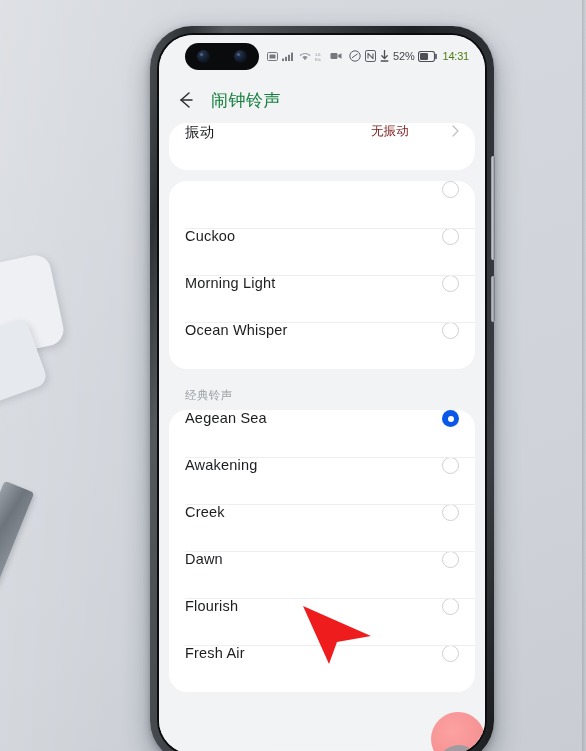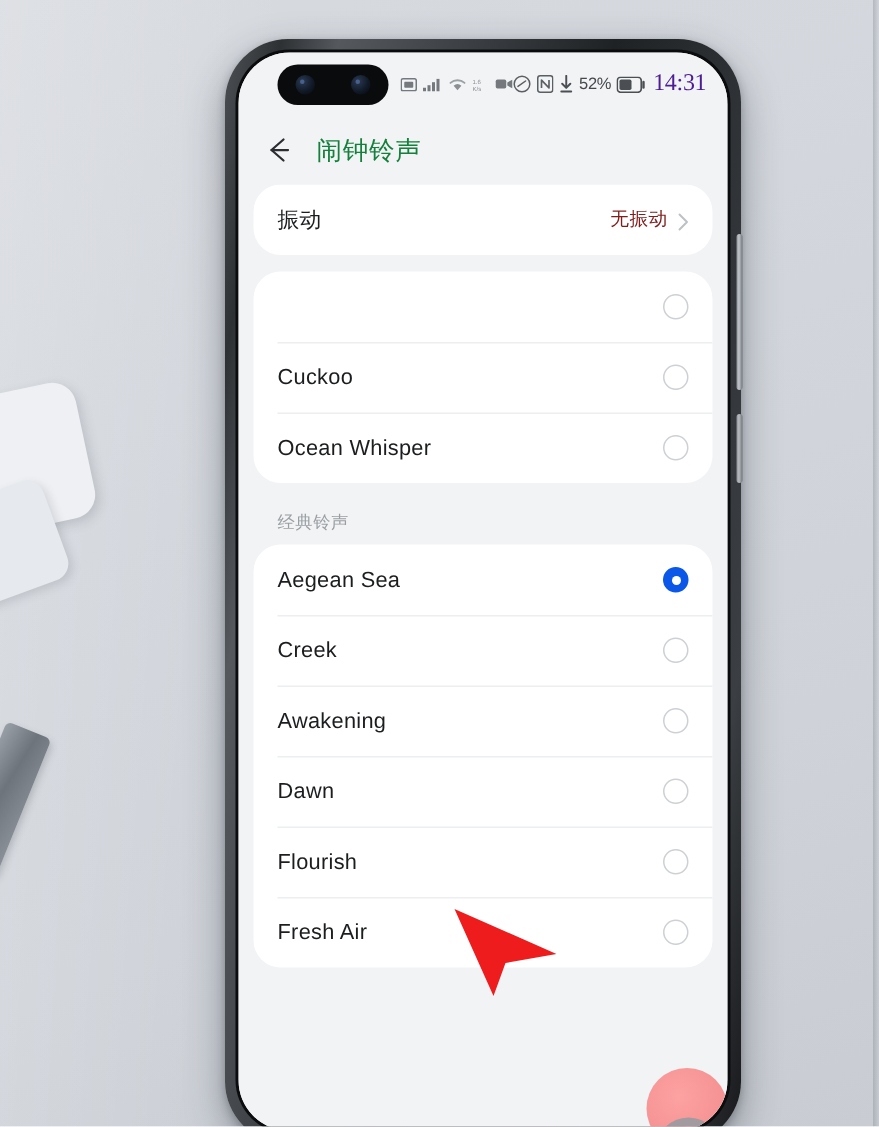--- a/index.html
+++ b/index.html
@@ -139,21 +139,21 @@
   }
   .status-right {
     margin-left: auto;
     display: flex; align-items: center; gap: 4px;
     color: #45484c;
     font-size: 11px;
   }
   .sicon { display: inline-block; line-height: 1; }
   .sicon svg { display: block; }
   .batt-pct { font-size: 11px; letter-spacing: -0.2px; }
-  .clock { font-size: 16px; letter-spacing: -0.2px; color: #4c1d95; font-family: Liberation Serif, serif; }
+  .clock { font-size: 11px; letter-spacing: -0.2px; color: #4d7c0f; }
 
   
   .app-bar {
     height: 46px;
     background: #f1f3f5;
     display: flex;
     align-items: center;
     padding: 0 16px;
     gap: 14px;
   }
@@ -174,24 +174,24 @@
   }
   .card {
     background: #ffffff;
     border-radius: 18px;
     overflow: hidden;
     margin-bottom: 11px;
   }
   .row {
     position: relative;
     display: flex;
-    align-items: center;
     height: 47px;
     padding: 0 16px;
     cursor: pointer;
+    gap: 36px;
   }
   .row + .row::before {
     content: "";
     position: absolute;
     left: 16px; right: 0; top: 0;
     height: 1px;
     background: #eceef0;
   }
   .row-label {
     font-size: 14.5px;
@@ -390,37 +390,41 @@
 
           <div class="card">
             <div class="row">
               <span class="radio"></span>
             </div>
             <div class="row">
               <span class="row-label">Cuckoo</span>
               <span class="radio"></span>
             </div>
             <div class="row">
+              <span class="row-label">Morning Light</span>
+              <span class="radio"></span>
+            </div>
+            <div class="row">
               <span class="row-label">Ocean Whisper</span>
               <span class="radio"></span>
             </div>
           </div>
 
           <div class="section-title">经典铃声</div>
           <div class="card">
             <div class="row">
               <span class="row-label">Aegean Sea</span>
               <span class="radio checked"></span>
             </div>
             <div class="row">
+              <span class="row-label">Awakening</span>
+              <span class="radio"></span>
+            </div>
+            <div class="row">
               <span class="row-label">Creek</span>
-              <span class="radio"></span>
-            </div>
-            <div class="row">
-              <span class="row-label">Awakening</span>
               <span class="radio"></span>
             </div>
             <div class="row">
               <span class="row-label">Dawn</span>
               <span class="radio"></span>
             </div>
             <div class="row">
               <span class="row-label">Flourish</span>
               <span class="radio"></span>
             </div>

